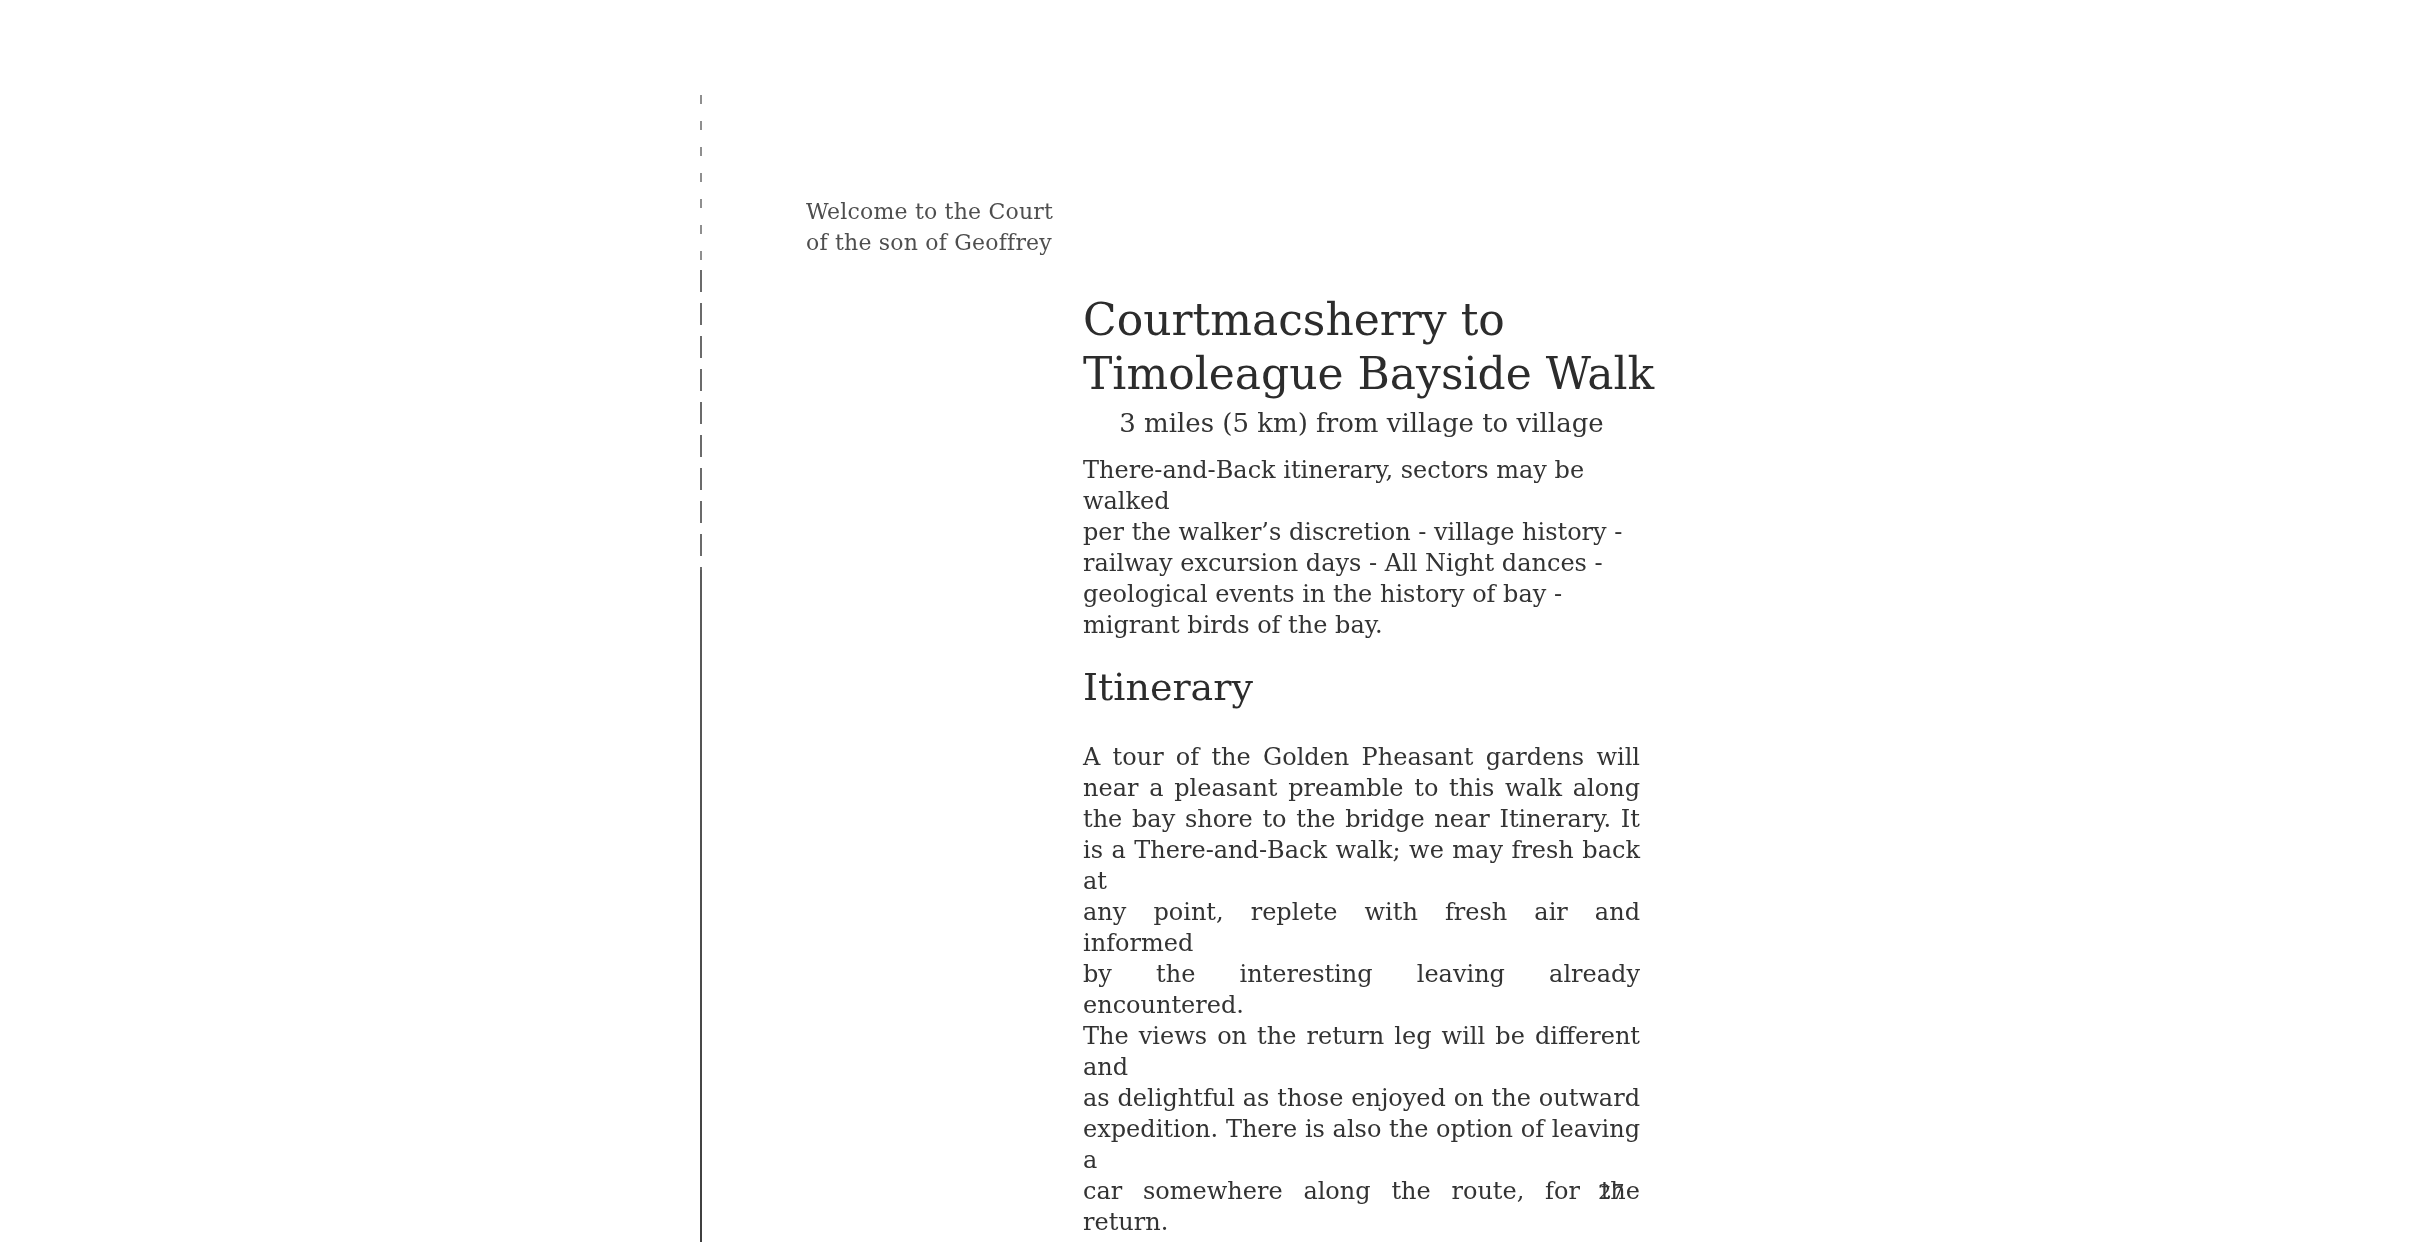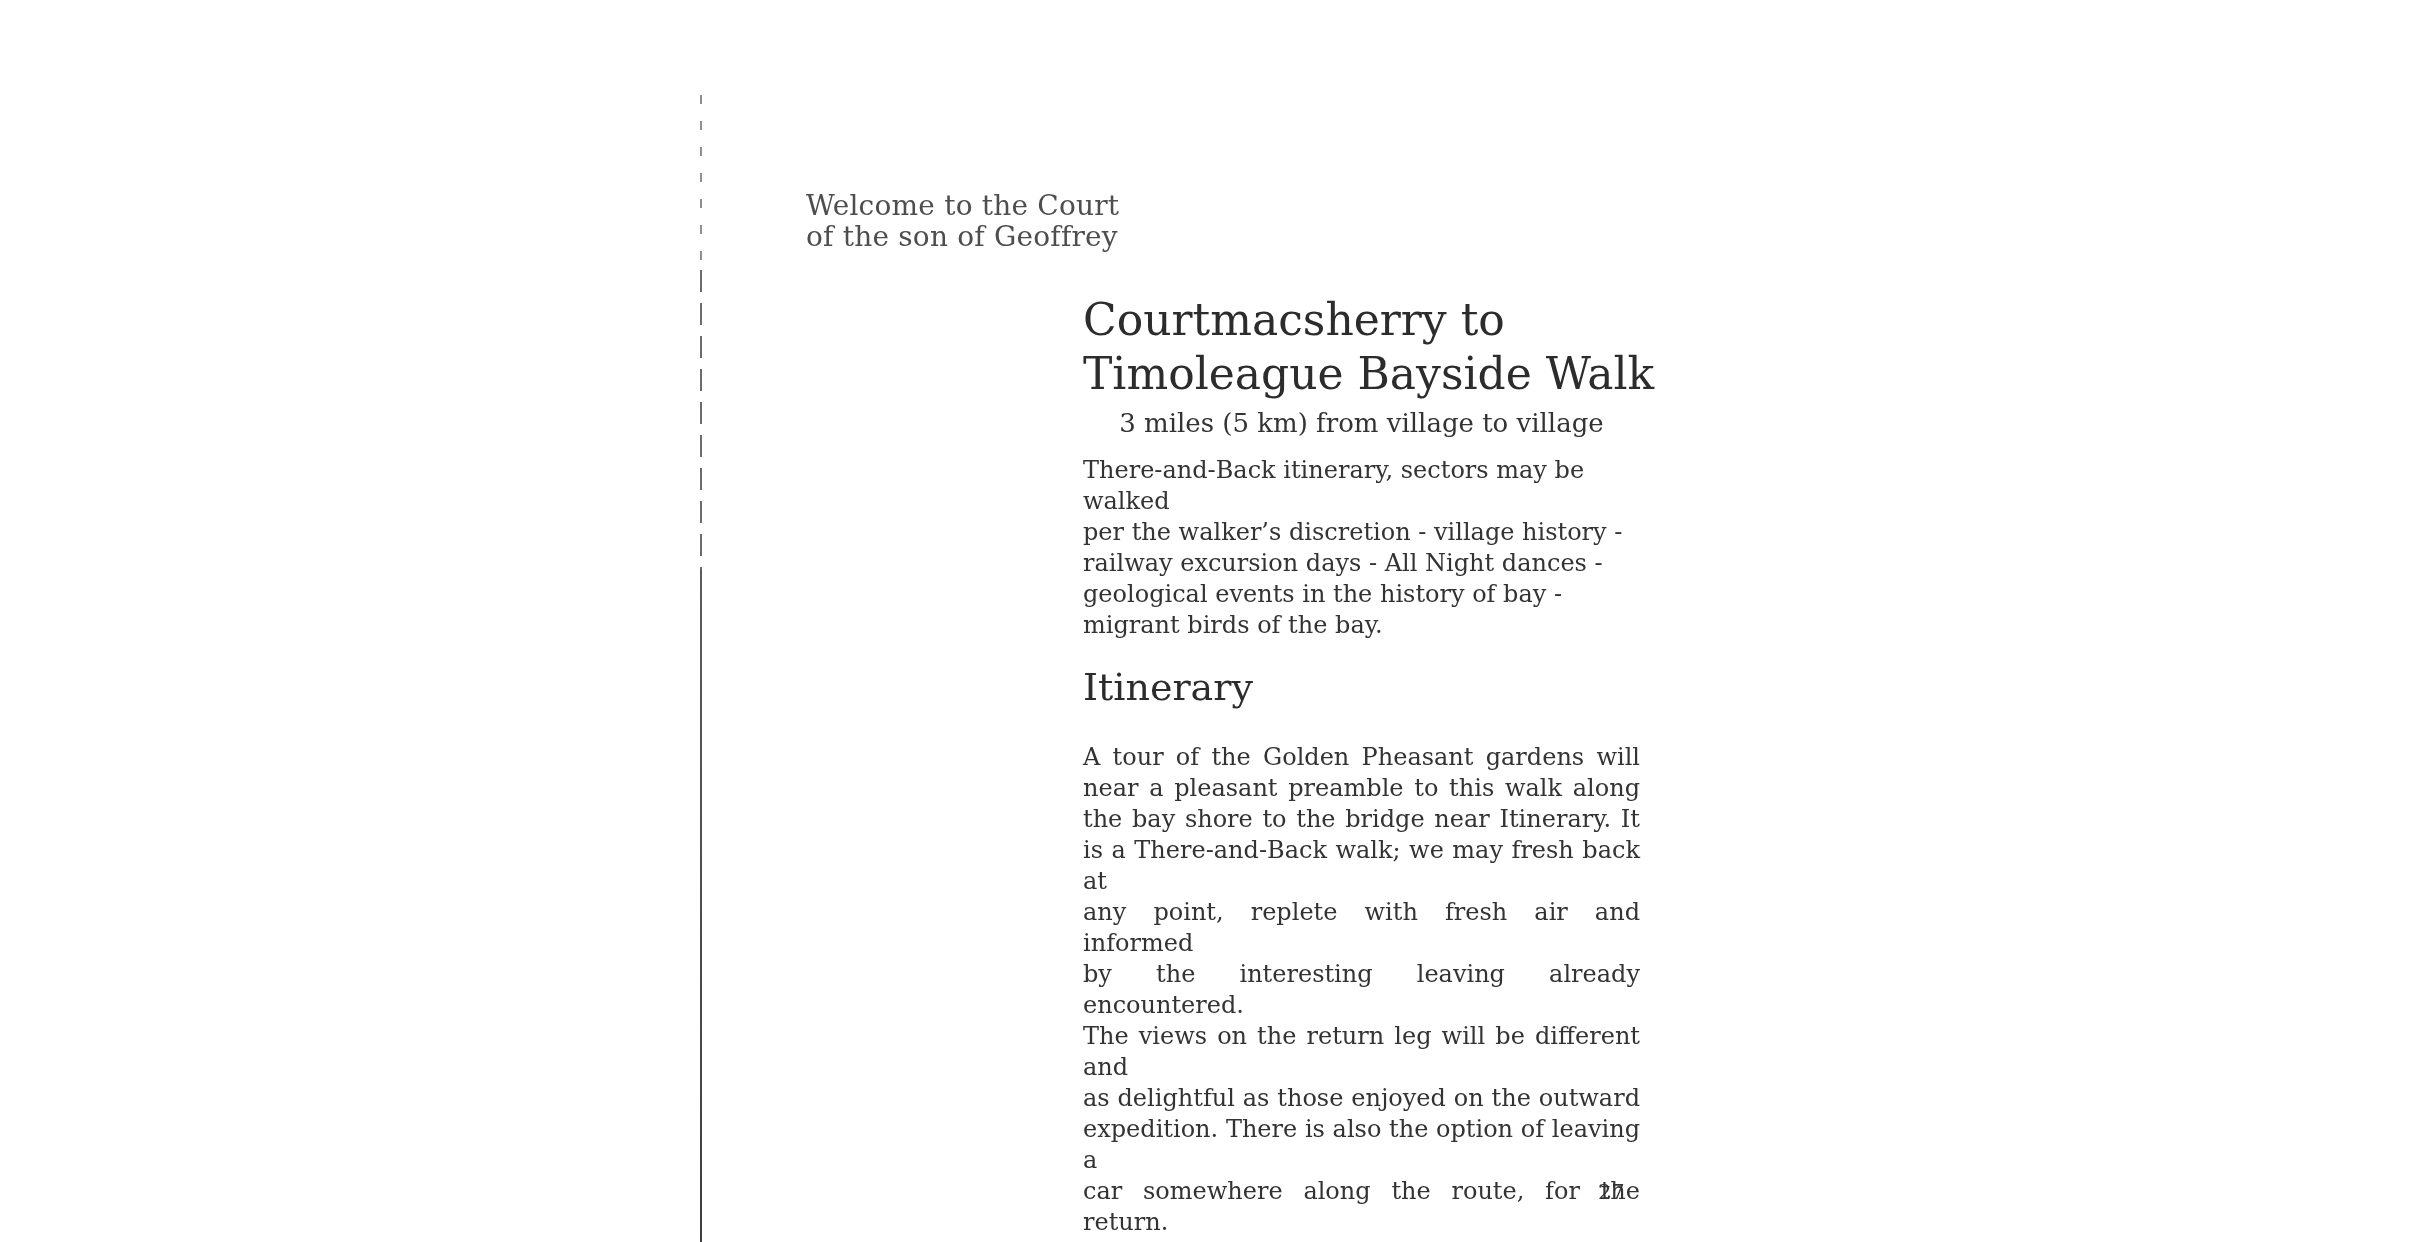--- a/index.html
+++ b/index.html
@@ -41,22 +41,22 @@
   .spine-bottom {
     top: 570px;
     height: 672px;
     background: linear-gradient(to bottom, #5c5c5c, #3f3f3f);
   }
 
   
   .margin-note {
     position: absolute;
     left: 806px;
-    top: 190px;
-    font-size: 28px;
+    top: 196px;
+    font-size: 22px;
     line-height: 31px;
     color: #4e4e4e;
     letter-spacing: 0.2px;
   }
 
   
   .main-col {
     position: absolute;
     left: 1083px;
     top: 293px;

